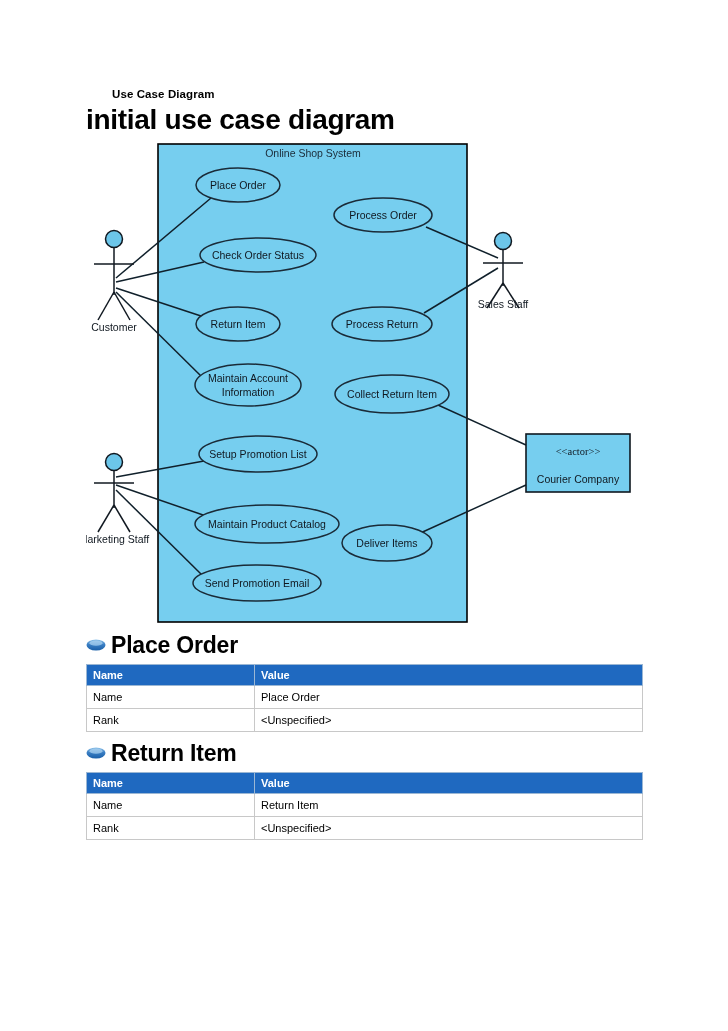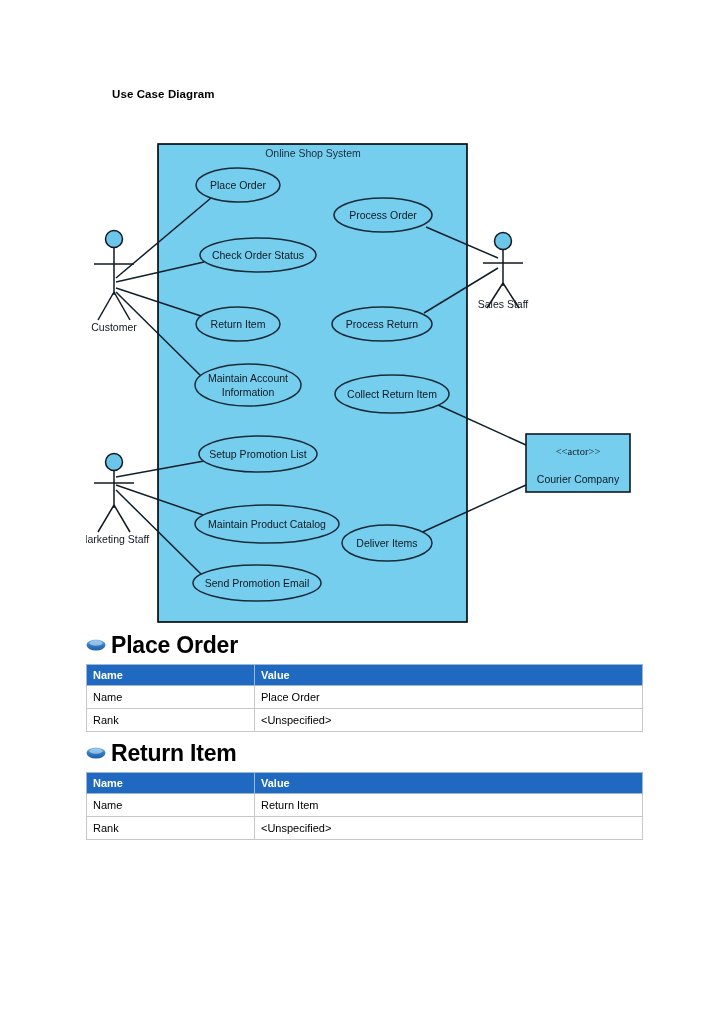--- a/index.html
+++ b/index.html
@@ -106,20 +106,21 @@
   }
   table.props col.c1 { width: 168px; }
   table.props col.c2 { width: 388px; }
 </style>
 </head>
 <body>
 
 <div class="page">
 
   <div class="doc-kicker">Use Case Diagram</div>
+  <div class="doc-title">initial use case diagram</div>
 
   <div class="diagram">
     <svg width="560" height="492" viewBox="0 0 560 492" xmlns="http://www.w3.org/2000/svg">
 
       <rect x="72" y="4" width="309" height="478" fill="#76ceef" stroke="#000000" stroke-width="1.6"></rect>
       <text x="227" y="17" text-anchor="middle" font-family="Liberation Sans, sans-serif" font-size="10.5" fill="#1a2b38">Online Shop System</text>
 
       <g stroke="#10202b" stroke-width="1.5" fill="none">
 
         <line x1="30" y1="138" x2="125" y2="58"></line>

